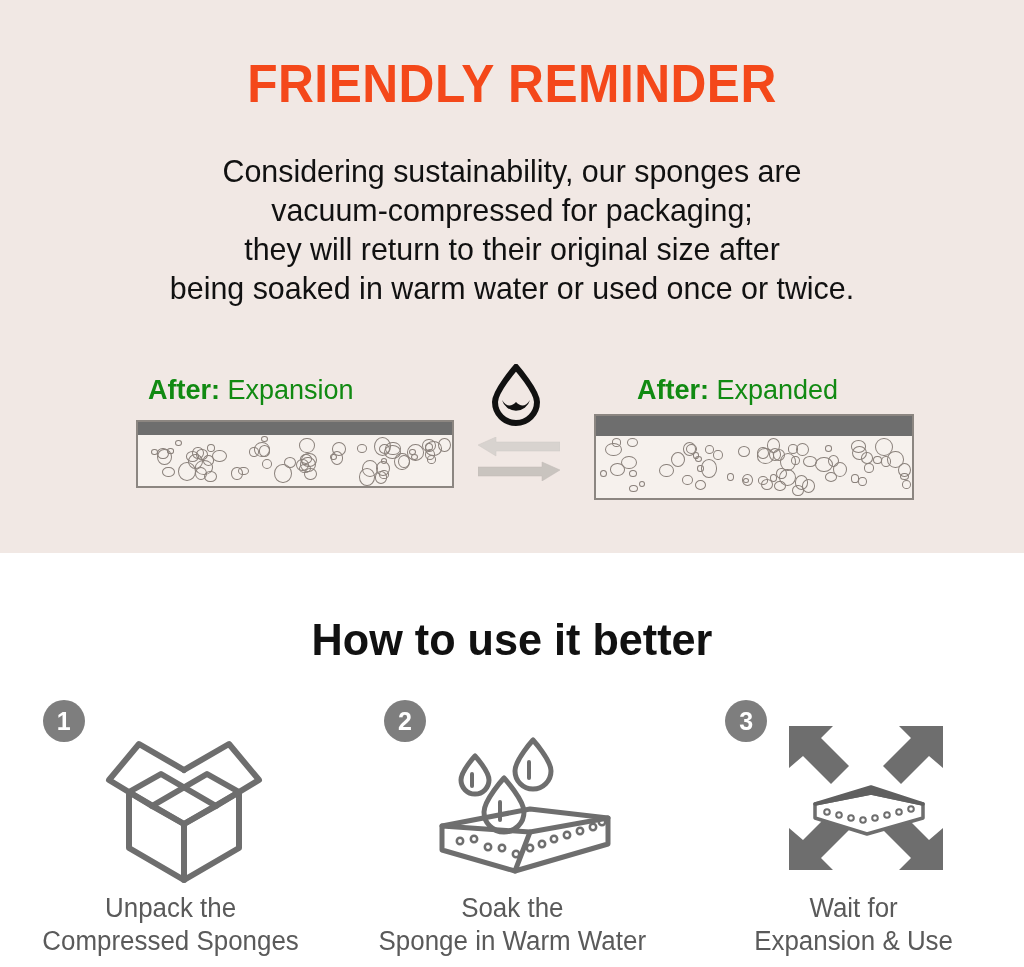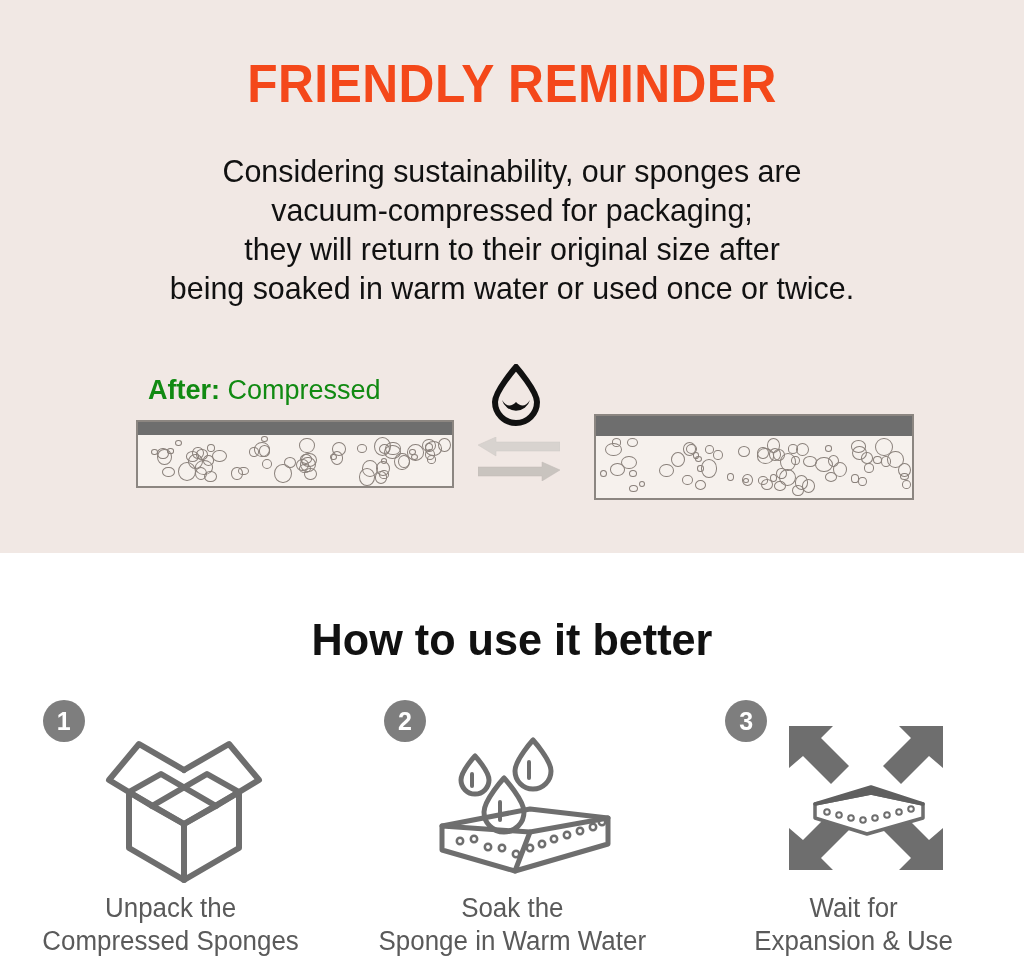--- a/index.html
+++ b/index.html
@@ -203,23 +203,27 @@
 
   <div class="intro">
     <div class="intro-line">Considering sustainability, our sponges are</div>
     <div class="intro-line">vacuum-compressed for packaging;</div>
     <div class="intro-line">they will return to their original size after</div>
     <div class="intro-line">being soaked in warm water or used once or twice.</div>
   </div>
 
   <div class="cmp-label label-before">
     <span class="strong">After:</span>
-    <span>Compressed</span>
-  </div>
-
+    <span>Expansion</span>
+  </div>
+
+  <div class="cmp-label label-after">
+    <span class="strong">After:</span>
+    <span>Expanded</span>
+  </div>
 
   <div class="sponge sponge-before" id="sponge-before">
     <div class="cap"></div>
   <div class="pore" style="width: 4.24483px; height: 3.21567px; left: 29.4274px; top: 26.3862px;"></div>
       <div class="pore" style="width: 13.4431px; height: 15.3959px; left: 256.401px; top: 30.662px;"></div>
       <div class="pore" style="width: 4.49438px; height: 3.87567px; left: 271.436px; top: 27.1017px;"></div>
       <div class="pore" style="width: 11.6694px; height: 11.5907px; left: 283.919px; top: 16.6722px;"></div>
       <div class="pore" style="width: 13.7007px; height: 11.8668px; left: 247.384px; top: 19.5379px;"></div>
       <div class="pore" style="width: 10.3349px; height: 9.17511px; left: 146.025px; top: 35.2307px;"></div>
       <div class="pore" style="width: 13.5599px; height: 13.6254px; left: 162.062px; top: 34.5956px;"></div>

